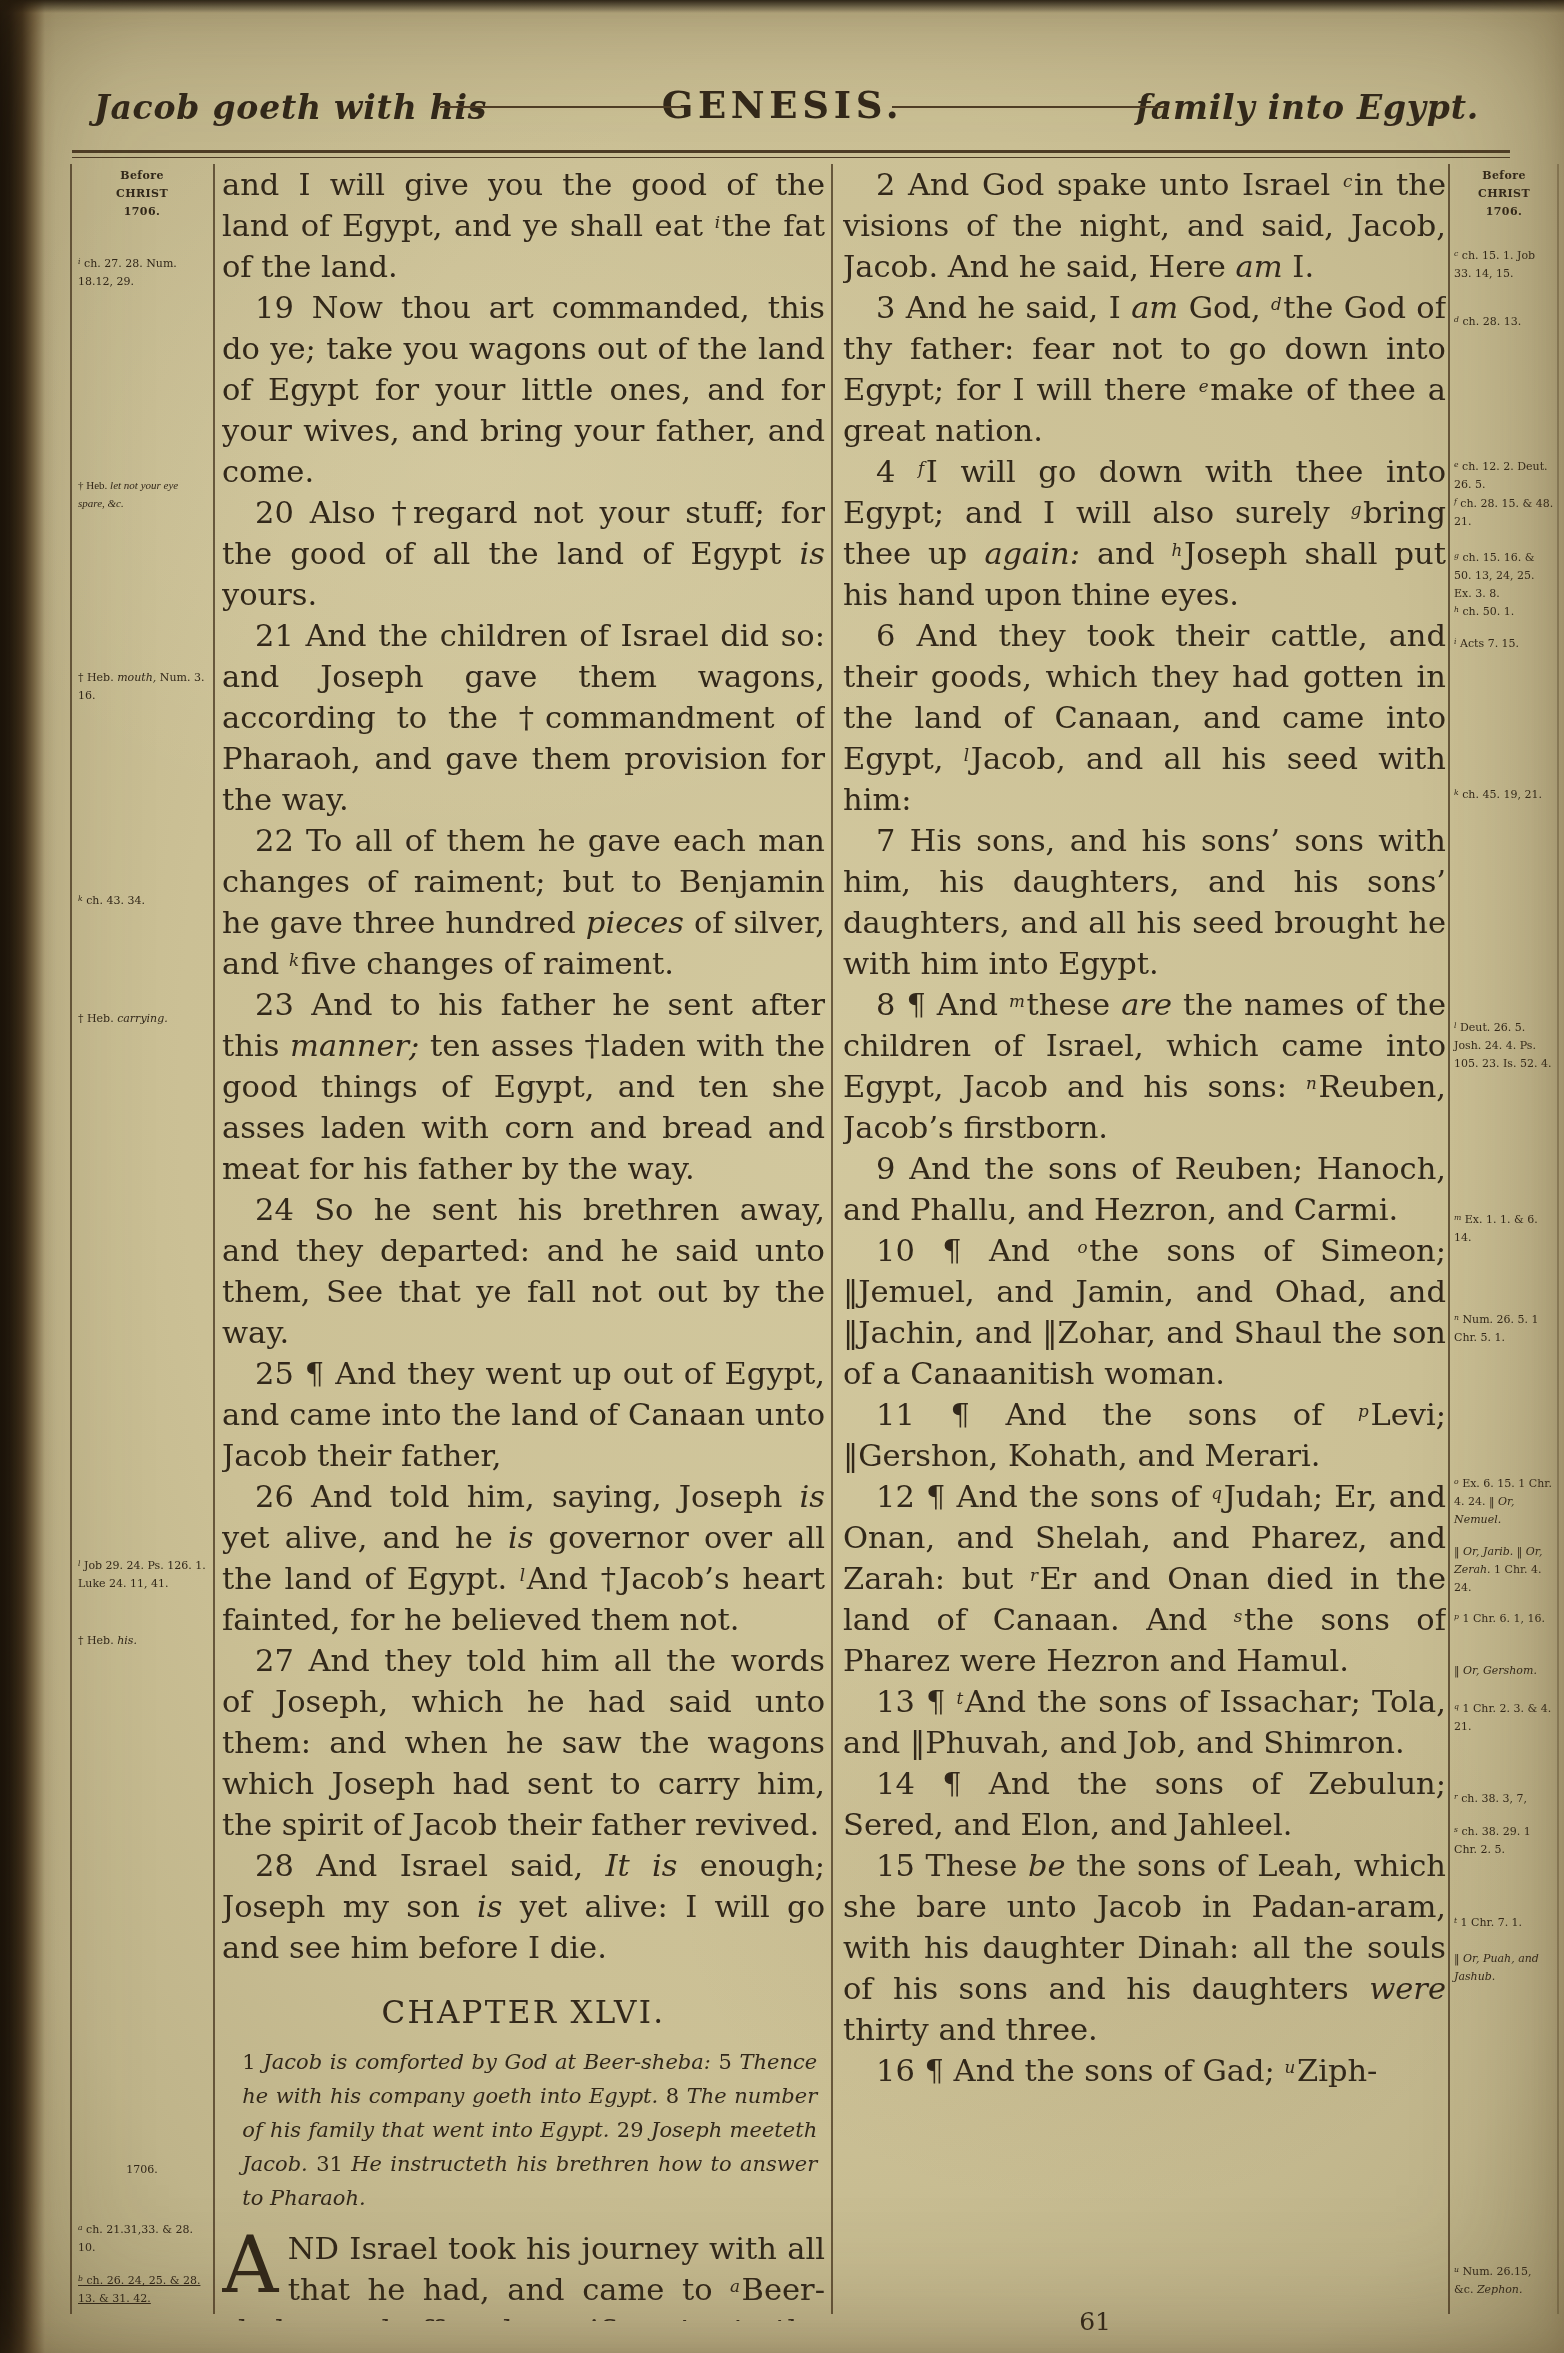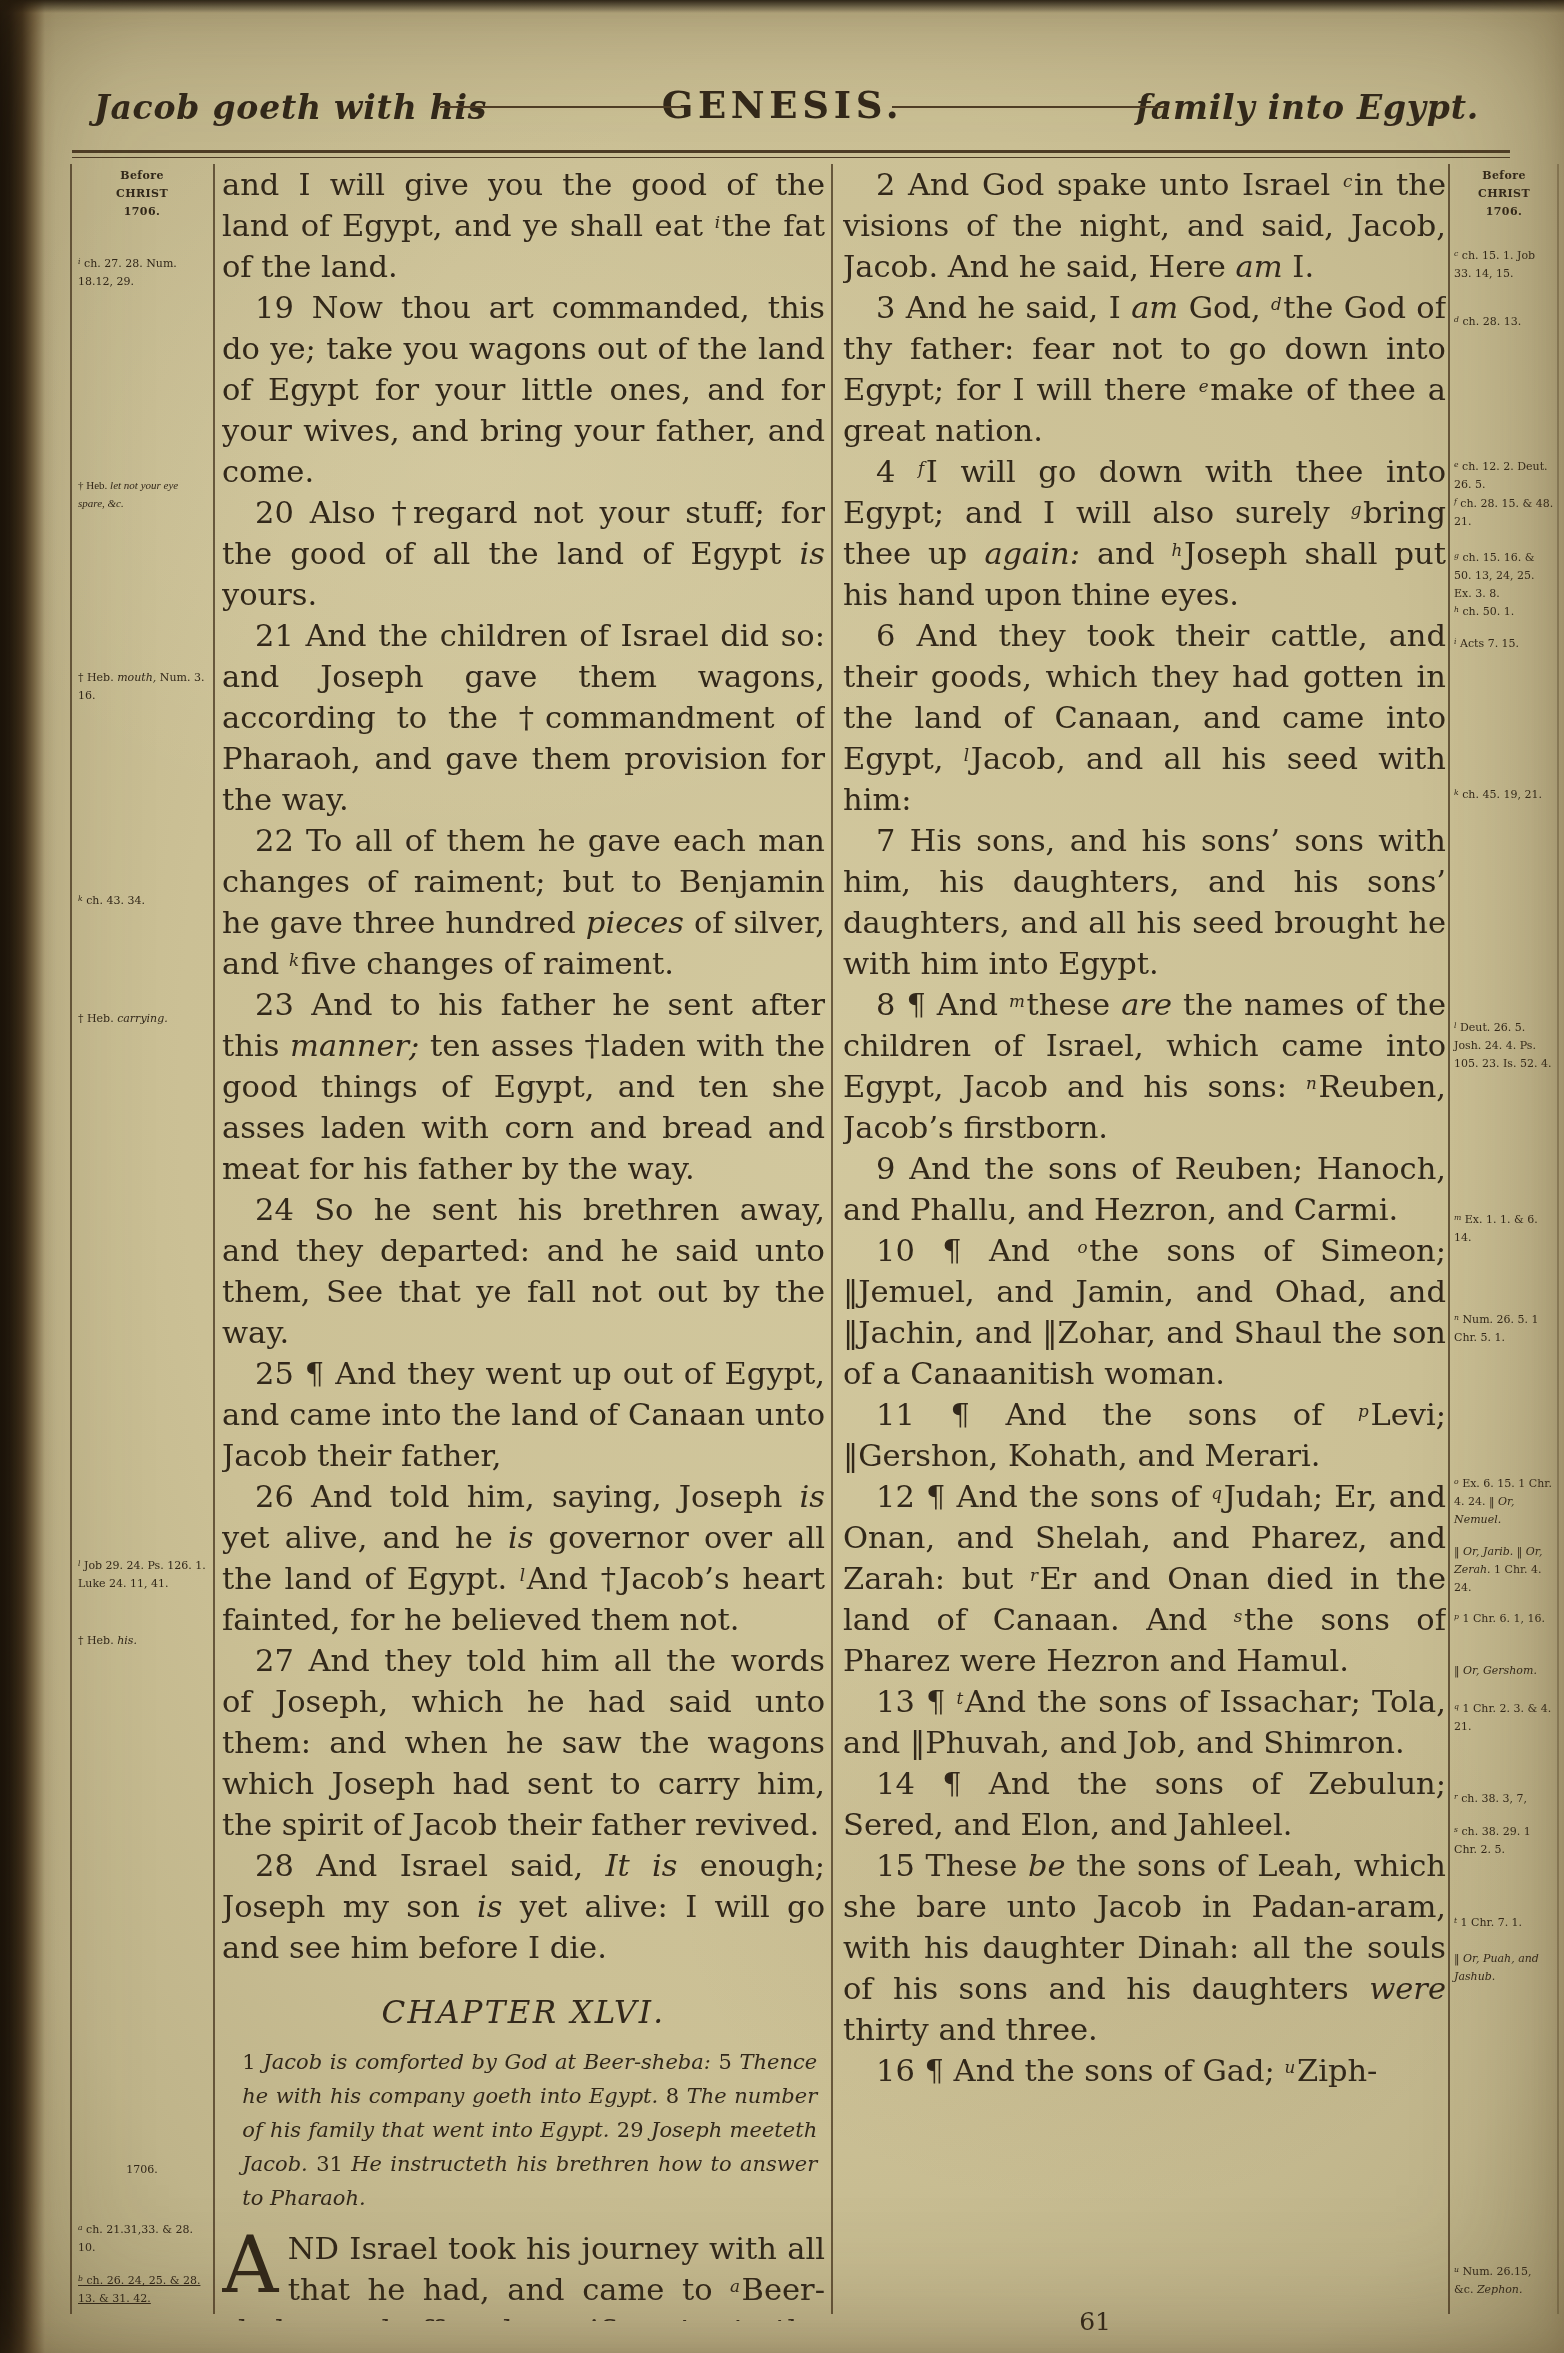--- a/index.html
+++ b/index.html
@@ -60,21 +60,21 @@
   
   .column{
     position:absolute;top:164px;height:2157px;overflow:hidden;
     font-size:30.5px;line-height:41px;text-align:justify;
   }
   .left-column{left:222px;width:603px;}
   .right-column{left:843px;width:603px;}
   .para{margin:0;text-indent:33px;}
   .para.cont{text-indent:0;}
   .para.opening{text-indent:0;}
-  .para.chaphead{text-align:center;text-indent:0;font-size:31px;letter-spacing:2.3px;margin:23.5px 0 12.5px 0;font-style:italic;}
+  .para.chaphead{text-align:center;text-indent:0;font-size:31px;letter-spacing:2.3px;margin:23.5px 0 12.5px 0;}
   .para.summary{font-size:21px;line-height:34px;text-indent:0;padding:0 7.8px 0 20.3px;margin:0 0 12.5px 0;}
   .para sup{font-size:0.55em;font-style:italic;line-height:0;vertical-align:0.45em;margin-right:1.6px;}
   .dropcap{float:left;font-size:78px;line-height:69px;padding:3.1px 9.4px 0 0;}
 
   
   .margin{position:absolute;top:0;height:2354px;font-size:11px;line-height:18px;}
   .left-margin{left:78px;width:128px;}
   .right-margin{left:1454px;width:100px;}
   .note{position:absolute;left:0;right:0;text-align:left;}
   .note sup{font-size:0.7em;font-style:italic;line-height:0;vertical-align:0.35em;}

